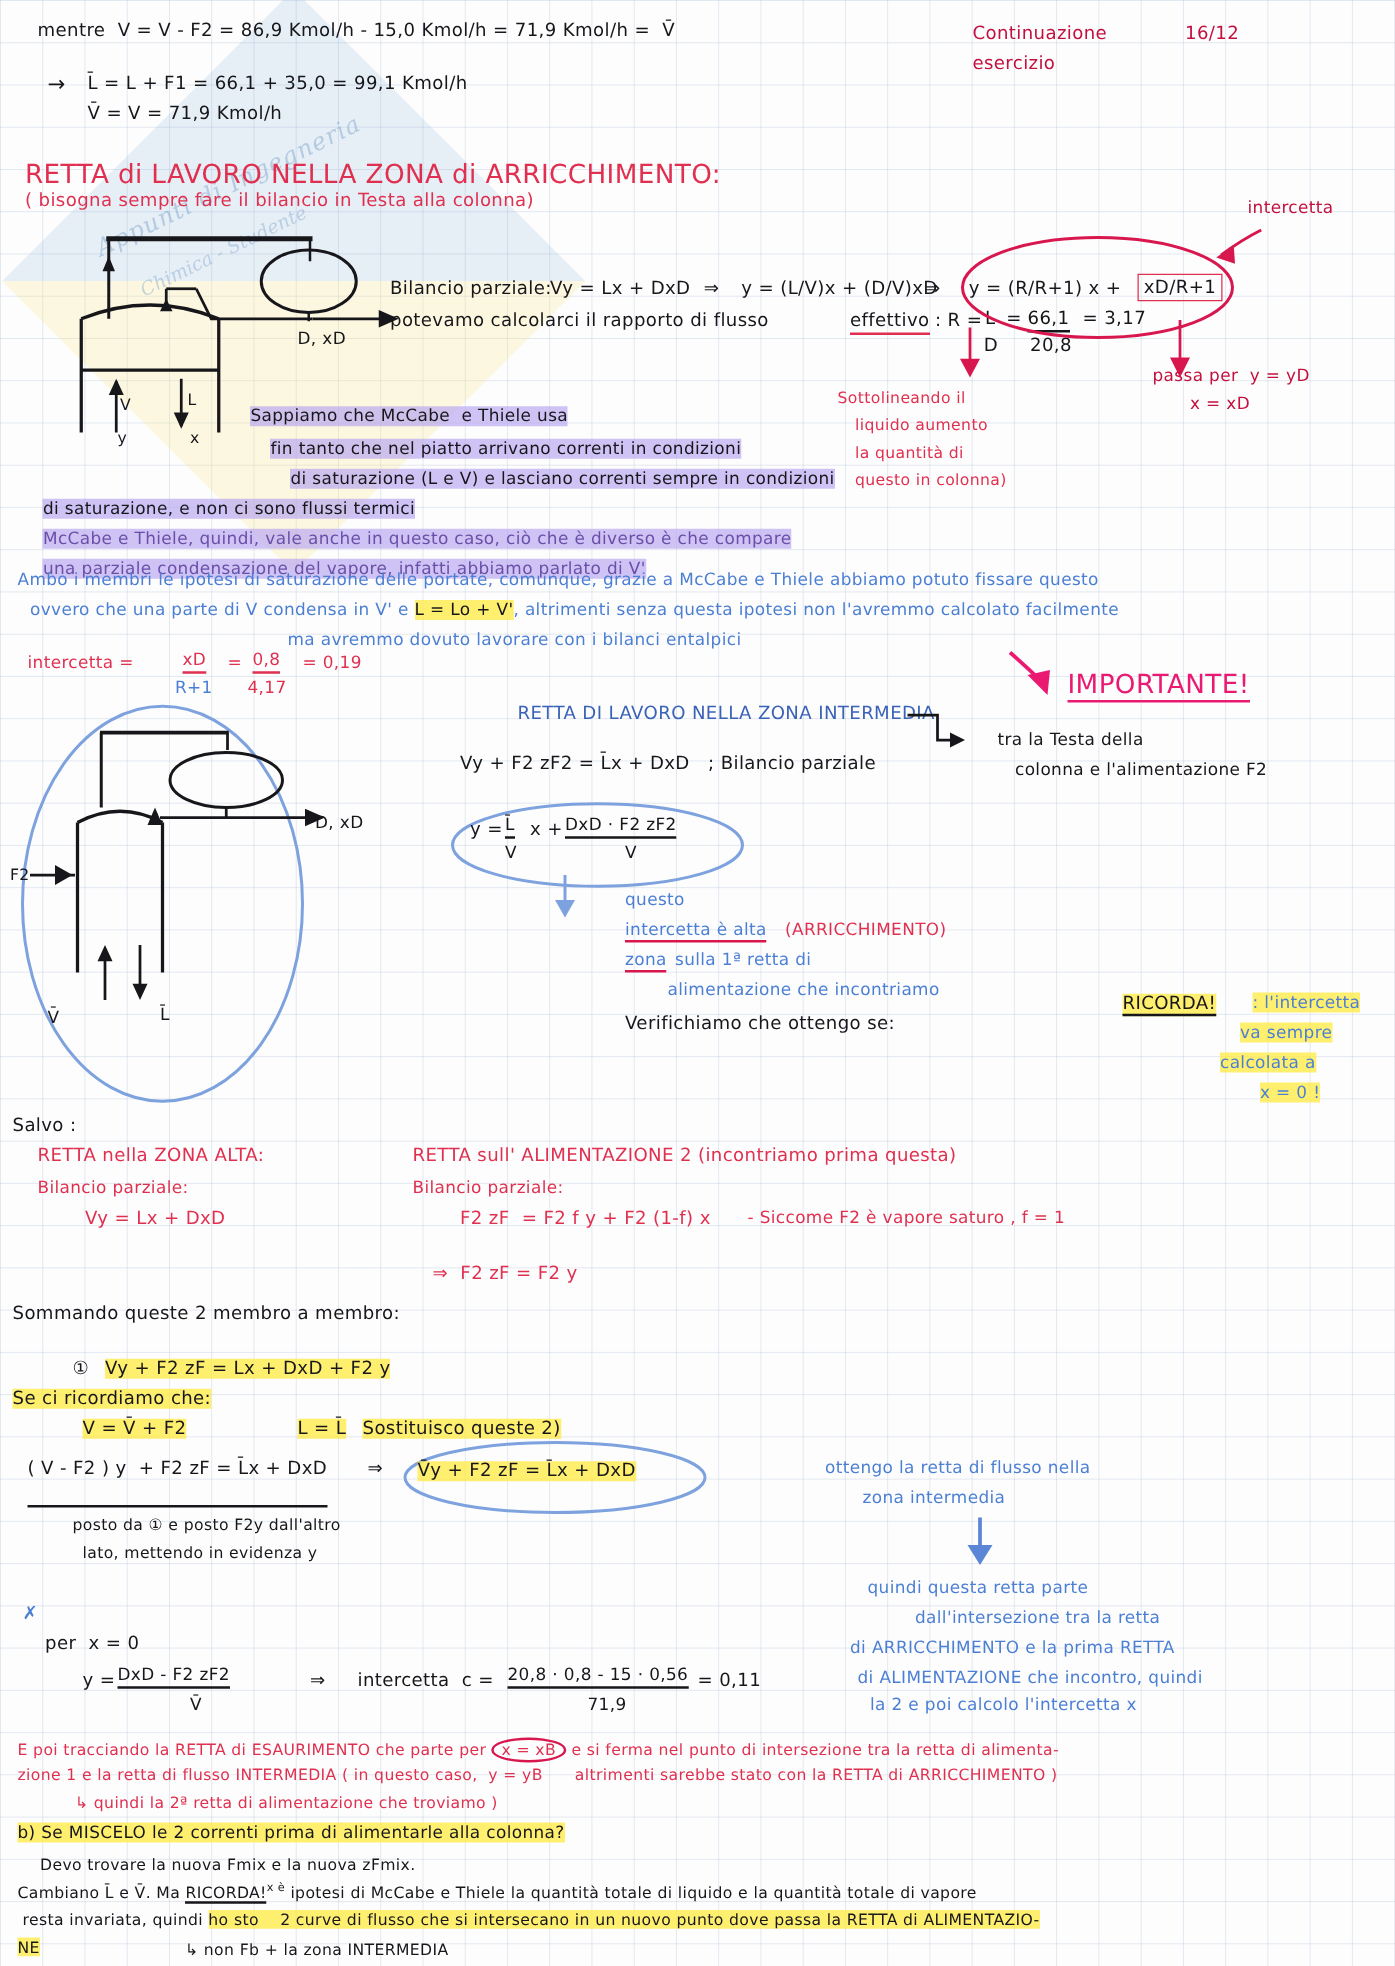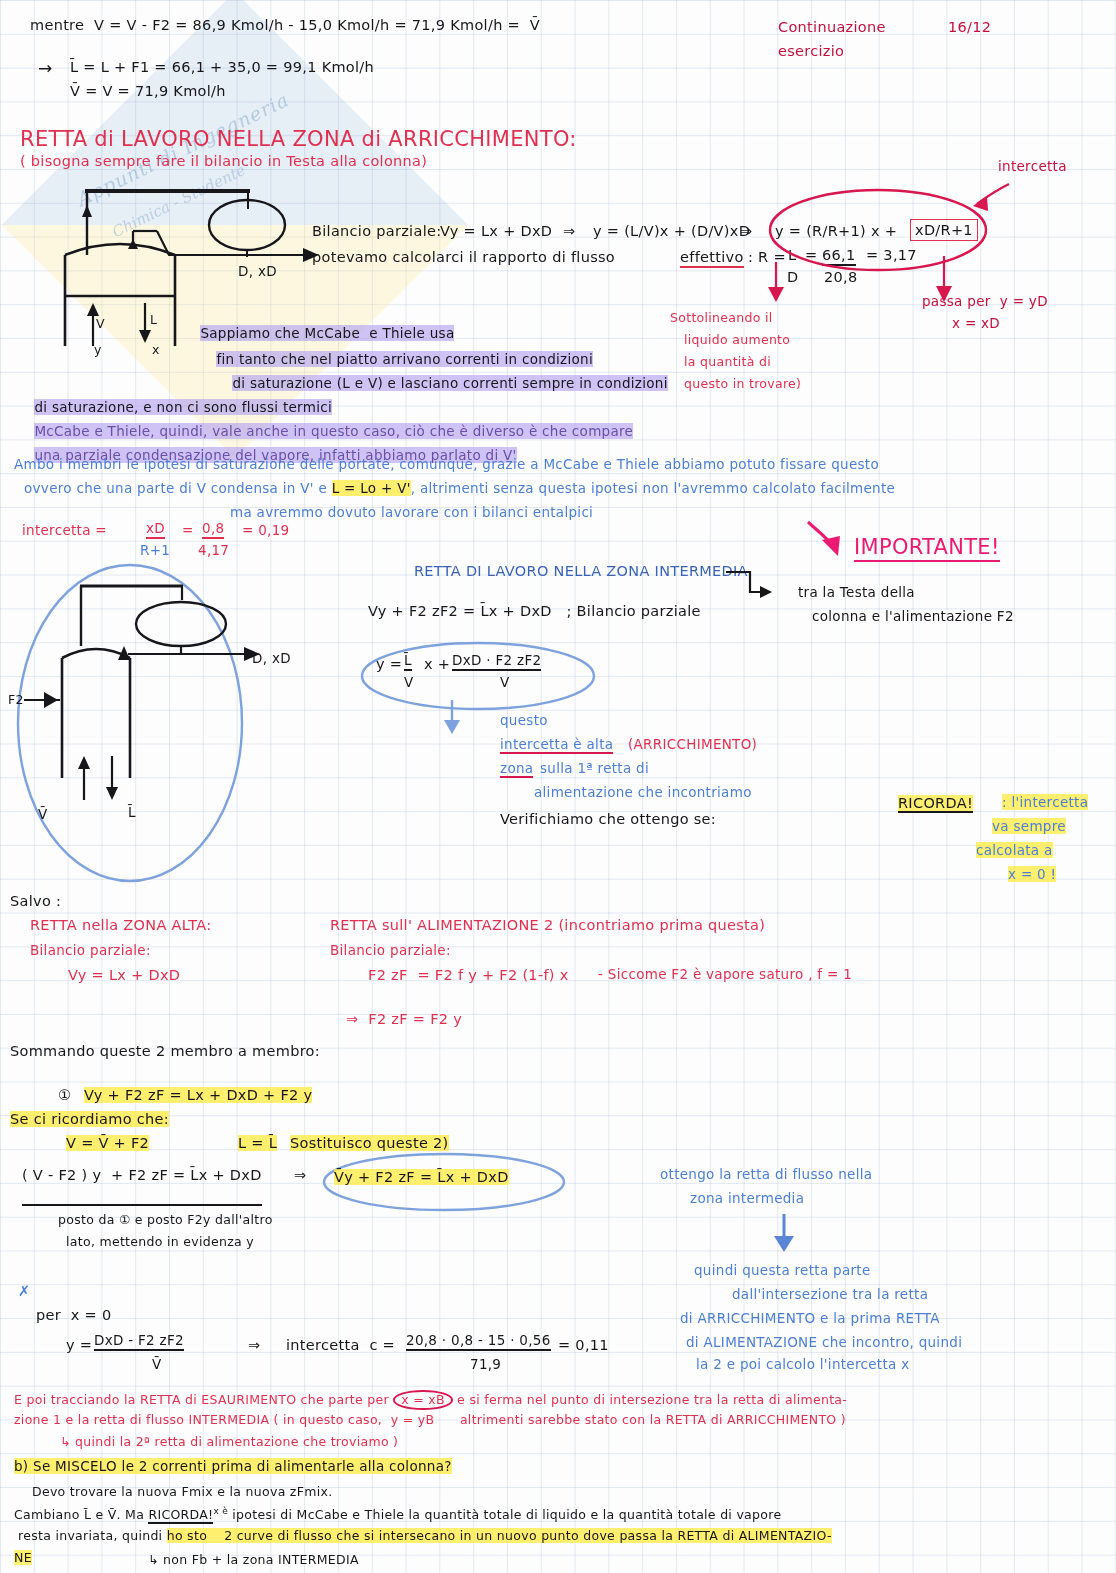--- a/index.html
+++ b/index.html
@@ -157,21 +157,21 @@
   <div class="hw ink-darkred sz13" style="left:922px;top:293px;">passa per  y = yD</div>
   <div class="hw ink-darkred sz13" style="left:952px;top:315px;">x = xD</div>
 
   <svg width="40" height="46" style="left:762px;top:262px;">
     <line x1="14" y1="0" x2="14" y2="28" stroke="#d8174f" stroke-width="2.2"></line>
     <path d="M14 40 l-8 -15 l16 0 Z" fill="#d8174f"></path>
   </svg>
   <div class="hw ink-red sz12" style="left:670px;top:310px;">Sottolineando il</div>
   <div class="hw ink-red sz12" style="left:684px;top:332px;">liquido aumento</div>
   <div class="hw ink-red sz12" style="left:684px;top:354px;">la quantità di</div>
-  <div class="hw ink-red sz12" style="left:684px;top:376px;">questo in trovare)</div>
+  <div class="hw ink-red sz12" style="left:684px;top:376px;">questo in colonna)</div>
 
   <div class="hw ink-black sz13" style="left:182px;top:308px;">
     <span class="hl-purple">Sappiamo che McCabe  e Thiele usa</span>
   </div>
   <div class="hw ink-black sz13" style="left:198px;top:334px;">
     <span class="hl-purple">fin tanto che nel piatto arrivano correnti in condizioni</span>
   </div>
   <div class="hw ink-black sz13" style="left:214px;top:358px;">
     <span class="hl-purple">di saturazione (L e V) e lasciano correnti sempre in condizioni</span>
   </div>

